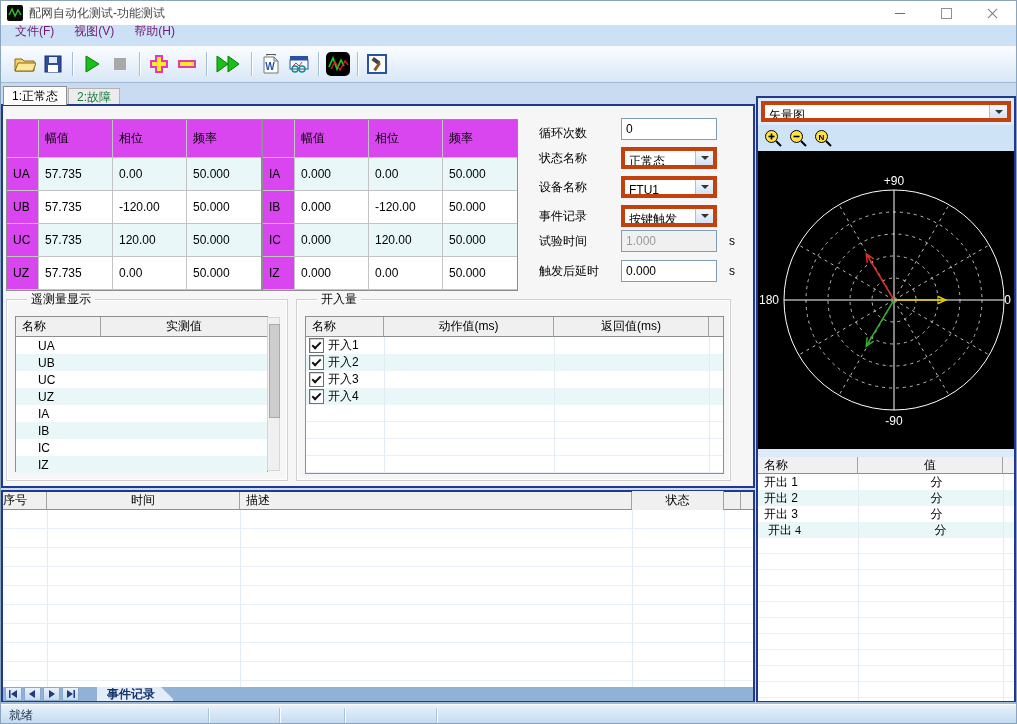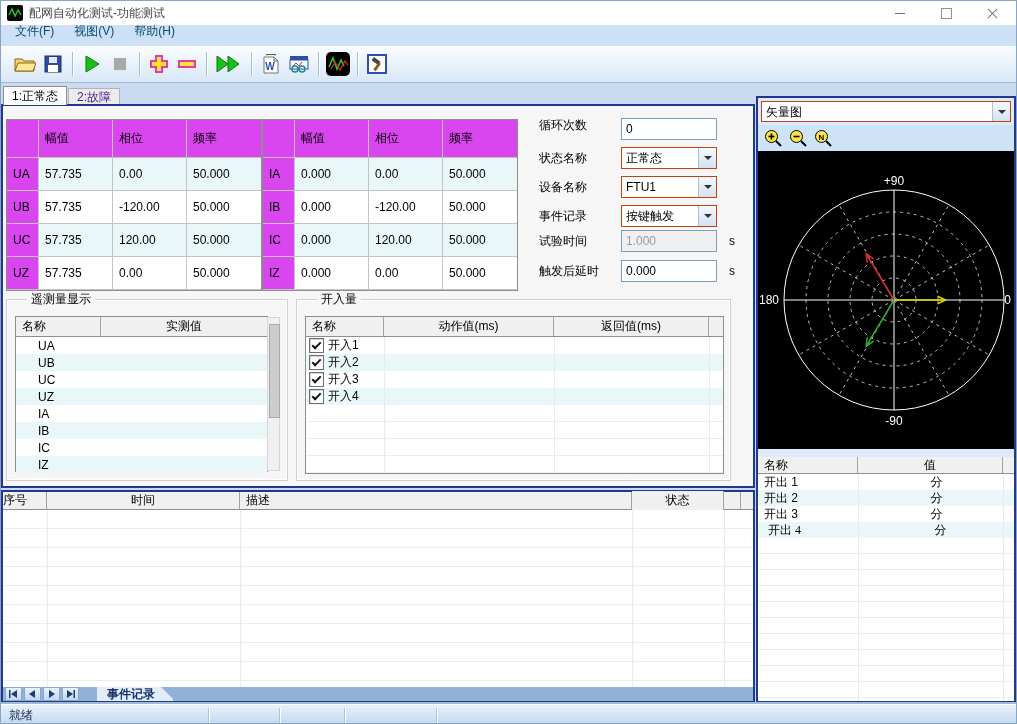--- a/index.html
+++ b/index.html
@@ -13,51 +13,51 @@
   .winbtn{top:0;height:24px;width:30px;display:flex;align-items:center;justify-content:center;cursor:default;}
   .glyph-min{width:10px;height:1px;background:#6e6e6e;}
   .glyph-max{width:9px;height:9px;border:1px solid #8f8f8f;background:#fff;}
   .glyph-close{position:relative;width:11px;height:11px;}
   .glyph-close i{position:absolute;left:-1px;top:5px;width:13px;height:1px;background:#7a7a7a;}
   .glyph-close i:first-child{transform:rotate(45deg);}
   .glyph-close i:last-child{transform:rotate(-45deg);}
 
   
   .menubar{left:0;top:24px;width:100%;height:21px;background:#cce1f6;display:flex;align-items:center;padding-left:4px;}
-  .menuitem{padding:0 10px;height:29px;line-height:21px;color:#0c4a6e;}
+  .menuitem{padding:0 10px;height:29px;line-height:21px;color:#701a75;}
 
   
   .toolbar{left:0;top:45px;width:100%;height:37px;background:linear-gradient(#fbfdff,#d8e7f7);border-bottom:1px solid #9fb9d6;display:flex;align-items:center;padding-left:10px;}
   .tbtn{width:28px;height:28px;display:flex;align-items:center;justify-content:center;}
   .tsep{width:1px;height:24px;background:#a6bdd6;margin:0 5px;box-shadow:1px 0 0 #fff;}
 
   
   .tab-active{left:2px;top:85px;width:64px;height:19px;background:#fdfdfd;border:1px solid #8f8f8f;border-bottom:none;z-index:3;text-align:center;line-height:18px;}
-  .tab-inactive{left:67px;top:87px;width:52px;height:17px;background:#ececec;border:1px solid #b3b3b3;border-bottom:none;color:#4c1d95;text-align:center;line-height:16px;}
+  .tab-inactive{left:67px;top:87px;width:52px;height:17px;background:#ececec;border:1px solid #b3b3b3;border-bottom:none;color:#15803d;text-align:center;line-height:16px;}
 
   
   .navybox{border:2px solid #20398f;background:#f6f6f6;}
   .boxA{left:0;top:103px;width:754px;height:384px;}
   .boxB{left:0;top:489px;width:754px;height:213px;background:#fff;}
   .boxC{left:755px;top:95px;width:260px;height:607px;background:#dceafa;}
   .inner{position:absolute;left:0;top:0;right:0;bottom:0;}
 
   
   .ptable{display:grid;grid-template-rows:38px repeat(4,33px);background:#fff;border:1px solid #8e8e8e;}
   .cols4{grid-template-columns:32px 74px 74px 74px;}
   .pc{border-right:1px solid #c3c3c3;border-bottom:1px solid #c3c3c3;display:flex;align-items:center;padding-left:6px;}
   .pc:nth-child(4n){border-right:none;}
   .hdr{background:#d946ef;}
   .cy{background:#e9f7f8;}
 
   
   .flabel{height:22px;line-height:22px;color:#000;}
   .field{width:96px;height:22px;border:1px solid #7f9db9;background:#fff;padding:0 4px;font:12px "Liberation Sans",sans-serif;box-sizing:border-box;}
   .field:disabled{background:#f0f0f0;color:#9a9a9a;}
-  .combo{width:96px;height:22px;border:1px solid #c2410c;background:#fff;display:flex;}
+  .combo{width:96px;height:22px;border:4px solid #c2410c;background:#fff;display:flex;}
   .combo .val{flex:1;line-height:20px;padding-left:4px;overflow:hidden;white-space:nowrap;}
   .cbtn{width:17px;background:linear-gradient(#f4f9fd,#d2e2f2);border-left:1px solid #a8c0d8;display:flex;align-items:center;justify-content:center;}
   .arrow-down{width:0;height:0;border-left:4px solid transparent;border-right:4px solid transparent;border-top:4px solid #333;}
   .suffix{height:22px;line-height:22px;}
 
   
   .group{border:1px solid #cfcfcf;box-shadow:inset 0 0 0 1px #ffffff;}
   .gtitle{position:absolute;top:-8px;left:8px;background:#f6f6f6;padding:0 4px;line-height:14px;margin-left:12px;}
 
   
@@ -254,21 +254,21 @@
         <div class="pc cy">0.000</div>
         <div class="pc cy">120.00</div>
         <div class="pc cy">50.000</div>
 
         <div class="pc hdr">IZ</div>
         <div class="pc">0.000</div>
         <div class="pc">0.00</div>
         <div class="pc">50.000</div>
       </div>
 
-      <div class="abs flabel" style="left:536px;top:8px;">循环次数</div>
+      <div class="abs flabel" style="left:536px;top:16px;">循环次数</div>
       <input class="abs field" style="left: 618px; top: 12px;" value="0">
 
       <div class="abs flabel" style="left:536px;top:41px;">状态名称</div>
       <div class="abs combo" style="left:618px;top:41px;">
         <div class="val">正常态</div>
         <div class="cbtn">
             <span class="arrow-down"></span>
           </div>
       </div>
 

